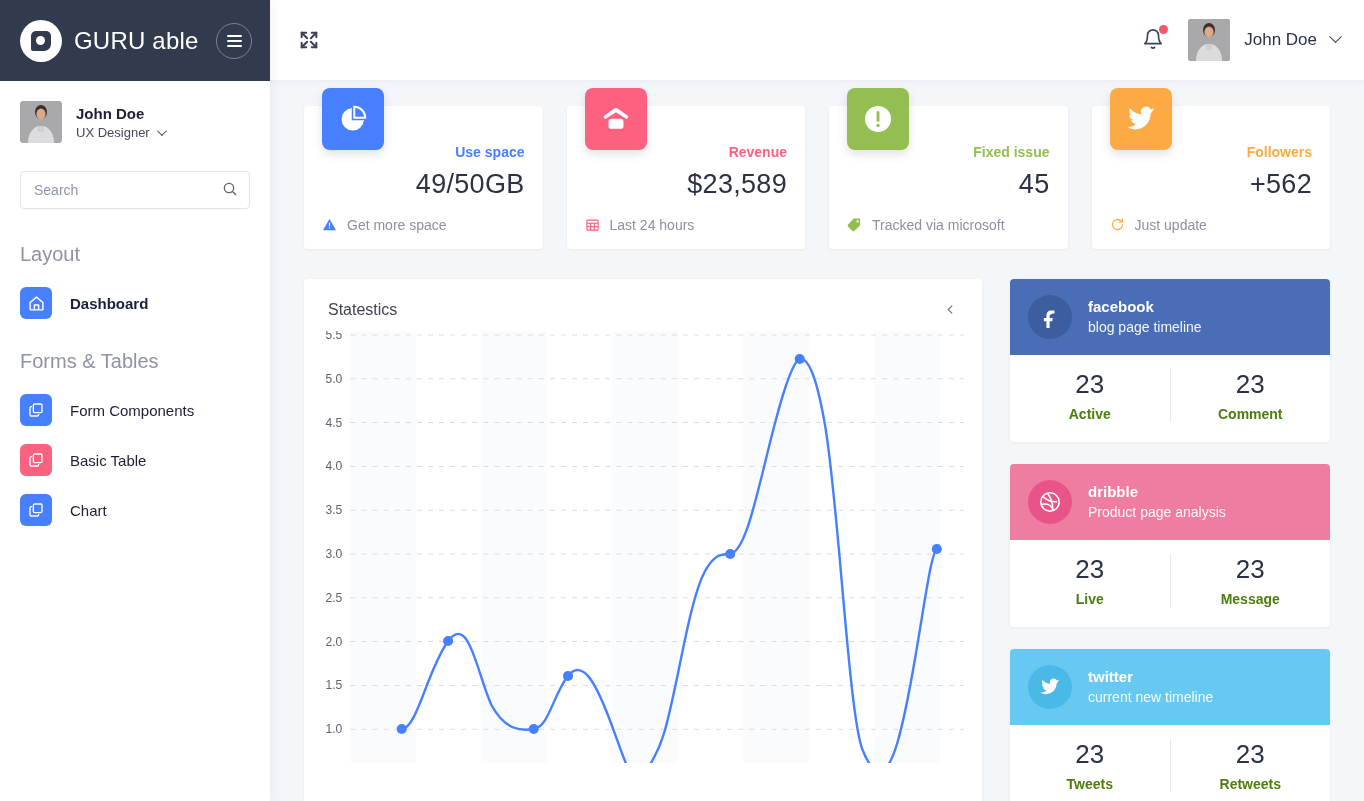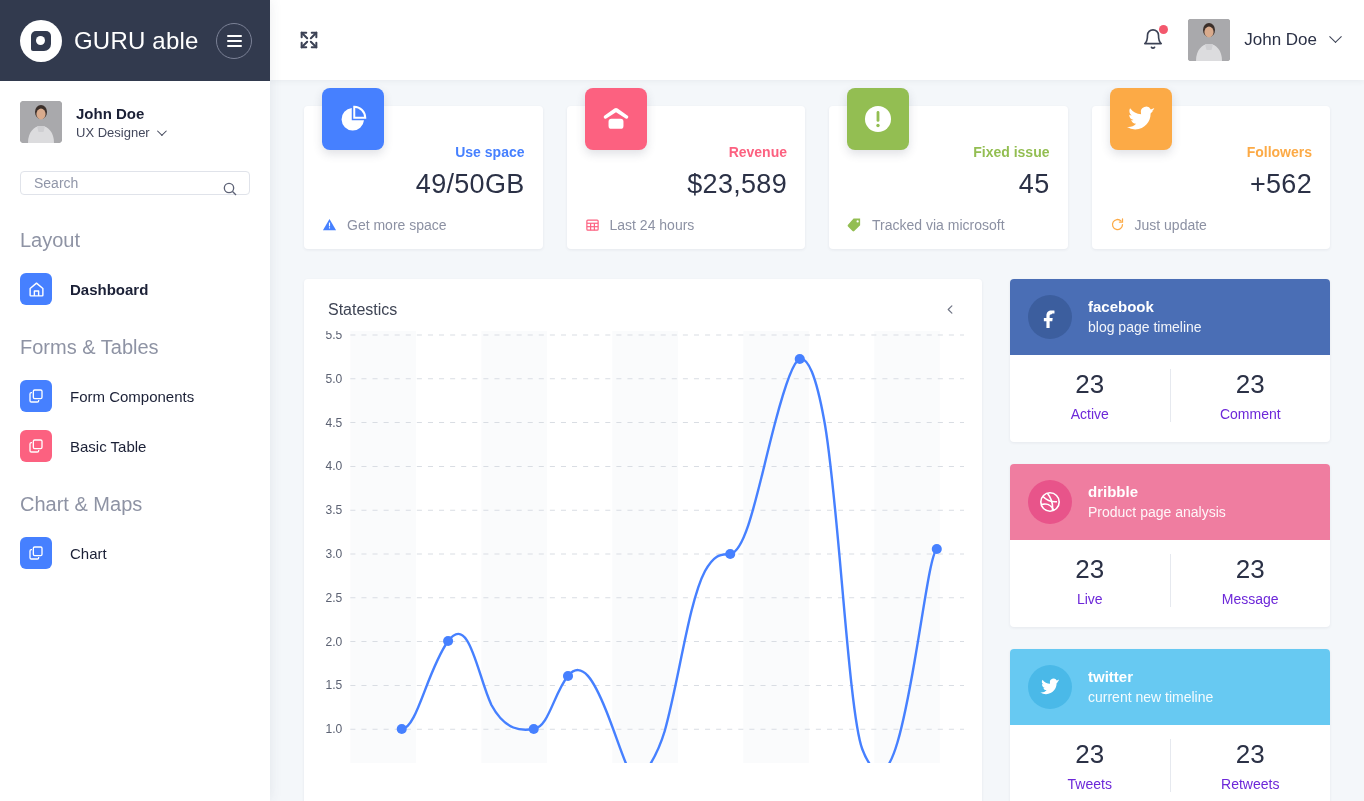--- a/index.html
+++ b/index.html
@@ -36,21 +36,21 @@
   .side-user { display: flex; align-items: center; padding: 20px 20px 0 20px; }
   .avatar-sq { width: 42px; height: 42px; border-radius: 4px; overflow: hidden;
                background: #9a9a9a; flex: 0 0 42px; position: relative; }
   .side-user-text { margin-left: 14px; }
   .side-user-name { font-size: 15px; font-weight: 700; color: #1b2036; line-height: 1.35; }
   .side-user-role { font-size: 13px; color: #43485c; display: flex; align-items: center; gap: 7px; }
   .caret { display:inline-block; width:7px; height:7px; border-right:1.6px solid #43485c;
            border-bottom:1.6px solid #43485c; transform: rotate(45deg) translateY(-2px); }
 
   .search-wrap { margin: 28px 20px 0 20px; position: relative; }
-  .search-input { width: 100%; height: 24px; border: 1px solid #e0e3ea; border-radius: 4px;
+  .search-input { width: 100%; height: 38px; border: 1px solid #e0e3ea; border-radius: 4px;
                   padding: 0 36px 0 13px; font-size: 14px; color: #43485c;
                   font-family: "Liberation Sans", sans-serif; outline: none; background:#fff; }
   .search-input::placeholder { color: #9096a8; }
   .search-ico { position: absolute; right: 12px; top: 10px; width: 16px; height: 16px; }
 
   .nav { margin-top: 26px; overflow: hidden; }
   .nav-cap { font-size: 20px; color: #8e93a4; padding: 8px 20px 12px 20px; font-weight:400; }
   .nav-item { display: flex; align-items: center; padding: 8px 20px; height: 50px; cursor: pointer; }
   .nav-ico { width: 32px; height: 32px; border-radius: 6px; display:flex; align-items:center;
              justify-content:center; flex: 0 0 32px; }
@@ -112,21 +112,21 @@
                  box-shadow: 0 1px 3px rgba(62,70,92,0.08); }
   .social-head { display:flex; align-items:center; gap: 16px; padding: 16px 18px; }
   .social-circ { width: 44px; height: 44px; border-radius:50%; flex:0 0 44px;
                  display:flex; align-items:center; justify-content:center; }
   .social-title { font-size: 15px; font-weight:700; color:#fff; line-height: 1.45; }
   .social-sub { font-size: 14px; color: rgba(255,255,255,0.93); line-height: 1.4; }
   .social-stats { display:flex; padding: 14px 0 20px 0; }
   .social-stat { flex:1 1 0; text-align:center; }
   .social-stat + .social-stat { border-left: 1px solid #e6e9ef; }
   .social-num { font-size: 26px; color:#2b3146; }
-  .social-cap { font-size: 14px; color:#6d28d9; margin-top: 6px; }
+  .social-cap { font-size: 14px; color:#4d7c0f; margin-top: 6px; font-weight: bold; }
 </style>
 </head>
 <body>
 
 <div class="app">
 
   <aside class="sidebar">
 
     <div class="brand">
       <div class="brand-logo">
@@ -195,21 +195,20 @@
       <div class="nav-item">
         <span class="nav-ico" style="background:#fc6180">
           <svg width="16" height="16" viewBox="0 0 24 24" fill="none" stroke="#fff" stroke-width="2" stroke-linejoin="round">
             <rect x="8" y="3" width="13" height="13" rx="2"></rect>
               <path d="M16 18v1a2 2 0 0 1-2 2H5a2 2 0 0 1-2-2V9a2 2 0 0 1 2-2h1"></path>
           </svg>
         </span>
         <span class="nav-label">Basic Table</span>
       </div>
 
-      <div class="nav-cap" style="padding-top:22px">Chart &amp; Maps</div>
       <div class="nav-item">
         <span class="nav-ico" style="background:#4680ff">
           <svg width="16" height="16" viewBox="0 0 24 24" fill="none" stroke="#fff" stroke-width="2" stroke-linejoin="round">
             <rect x="8" y="3" width="13" height="13" rx="2"></rect>
               <path d="M16 18v1a2 2 0 0 1-2 2H5a2 2 0 0 1-2-2V9a2 2 0 0 1 2-2h1"></path>
           </svg>
         </span>
         <span class="nav-label">Chart</span>
       </div>
 

